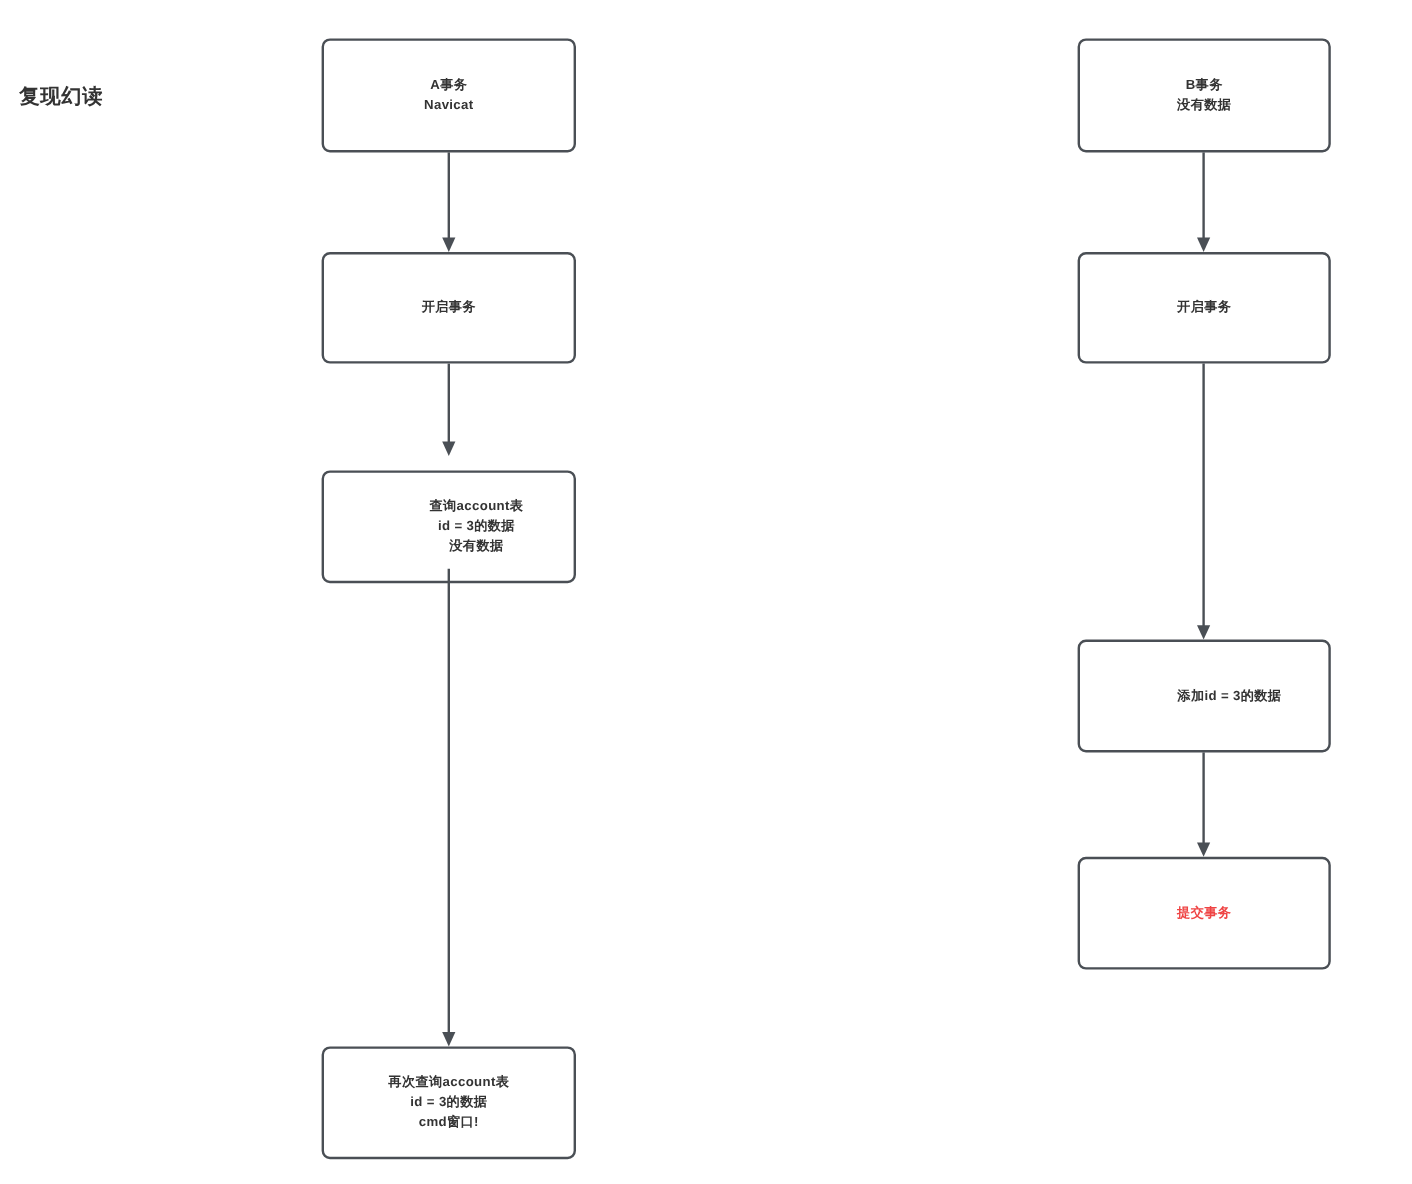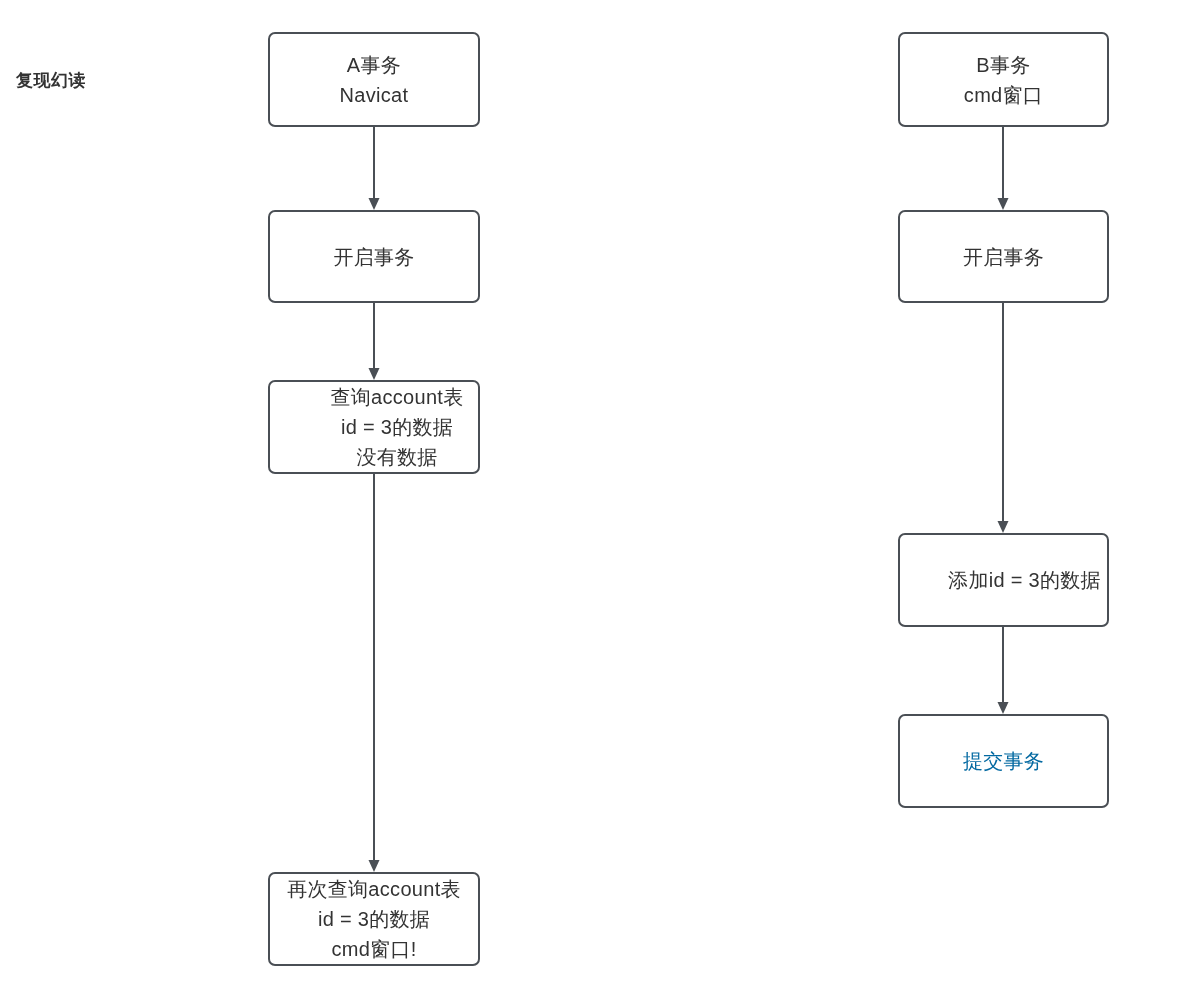--- a/index.html
+++ b/index.html
@@ -34,22 +34,22 @@
     box-sizing: border-box;
     border: 2px solid #4a4f55;
     border-radius: 7px;
     background: #ffffff;
     display: flex;
     align-items: center;
     justify-content: center;
     text-align: center;
   }
   .node-label {
-    font-size: 20px;
-    font-weight: normal;
+    font-size: 11px;
+    font-weight: bold;
     color: #333333;
     line-height: 1.5;
     letter-spacing: 0.3px;
     white-space: pre-line;
     padding: 0 6px;
   }
   .edge {
     position: absolute;
   }
   .edge svg {
@@ -65,42 +65,42 @@
   <div class="diagram-title" style="left: 16px; top: 69px; text-align: right;">复现幻读</div>
 
   <div id="nodes-layer">
       <div class="node" style="left: 268px; top: 32px; width: 212px; height: 95px; border-color: rgb(74, 79, 85); background: rgb(255, 255, 255);">
         <div class="node-label" style="color: rgb(51, 51, 51);">A事务
 Navicat</div>
       </div>
       <div class="node" style="left: 268px; top: 210px; width: 212px; height: 93px; border-color: rgb(74, 79, 85); background: rgb(255, 255, 255);">
         <div class="node-label" style="color: rgb(51, 51, 51);">开启事务</div>
       </div>
-      <div class="node" style="left: 268px; top: 380px; width: 212px; height: 94px; border-color: rgb(74, 79, 85); background: rgb(255, 255, 255); padding-left: 46px;">
+      <div class="node" style="left: 268px; top: 392px; width: 212px; height: 94px; border-color: rgb(74, 79, 85); background: rgb(255, 255, 255); padding-left: 46px;">
         <div class="node-label" style="color: rgb(51, 51, 51);">查询account表
 id = 3的数据
 没有数据</div>
       </div>
       <div class="node" style="left: 268px; top: 872px; width: 212px; height: 94px; border-color: rgb(74, 79, 85); background: rgb(255, 255, 255);">
         <div class="node-label" style="color: rgb(51, 51, 51);">再次查询account表
 id = 3的数据
 cmd窗口!</div>
       </div>
       <div class="node" style="left: 898px; top: 32px; width: 211px; height: 95px; border-color: rgb(74, 79, 85); background: rgb(255, 255, 255);">
         <div class="node-label" style="color: rgb(51, 51, 51);">B事务
-cmd窗口</div>
+没有数据</div>
       </div>
       <div class="node" style="left: 898px; top: 210px; width: 211px; height: 93px; border-color: rgb(74, 79, 85); background: rgb(255, 255, 255);">
         <div class="node-label" style="color: rgb(51, 51, 51);">开启事务</div>
       </div>
       <div class="node" style="left: 898px; top: 533px; width: 211px; height: 94px; border-color: rgb(74, 79, 85); background: rgb(255, 255, 255);">
         <div class="node-label" style="color: rgb(51, 51, 51); margin-left: 42px;">添加id = 3的数据</div>
       </div>
       <div class="node" style="left: 898px; top: 714px; width: 211px; height: 94px; border-color: rgb(74, 79, 85); background: rgb(255, 255, 255);">
-        <div class="node-label" style="color: #0369a1;">提交事务</div>
+        <div class="node-label" style="color: #ef4444;">提交事务</div>
       </div>
     </div>
   <div id="edges-layer">
       <div class="edge" style="left: 363px; top: 127px; width: 22px; height: 83px;">
         <svg width="22" height="83" viewBox="0 0 22 83">
           <line x1="11" y1="0" x2="11" y2="73" stroke="#4a4f55" stroke-width="2"></line>
           <polygon points="5.5,71 16.5,71 11,83" fill="#4a4f55"></polygon>
         </svg>
       </div>
       <div class="edge" style="left: 363px; top: 303px; width: 22px; height: 77px;">

